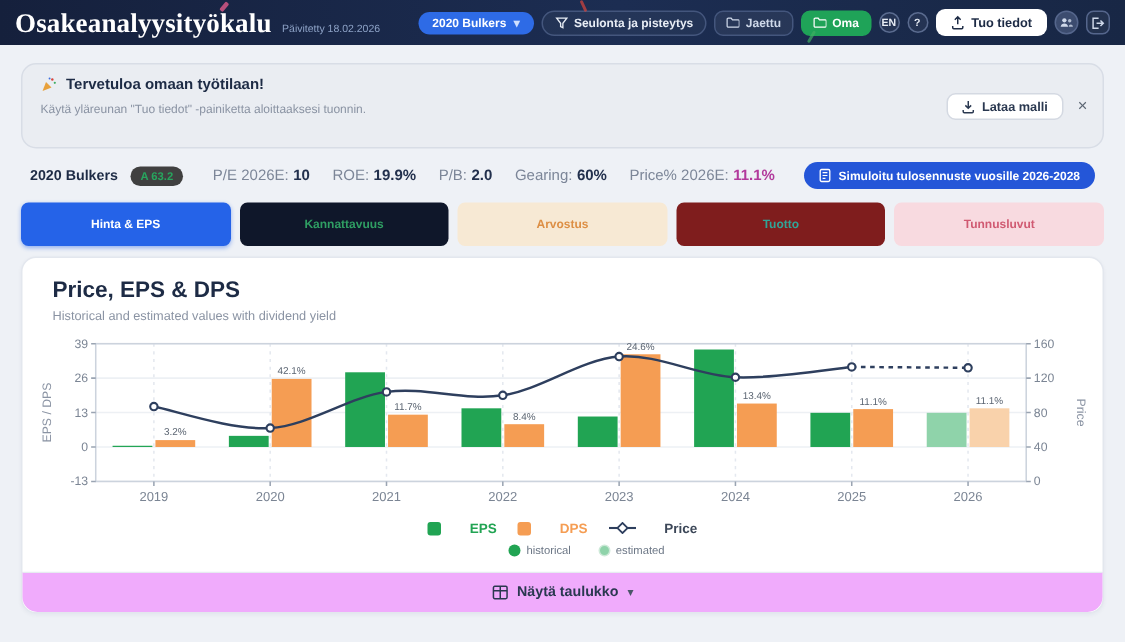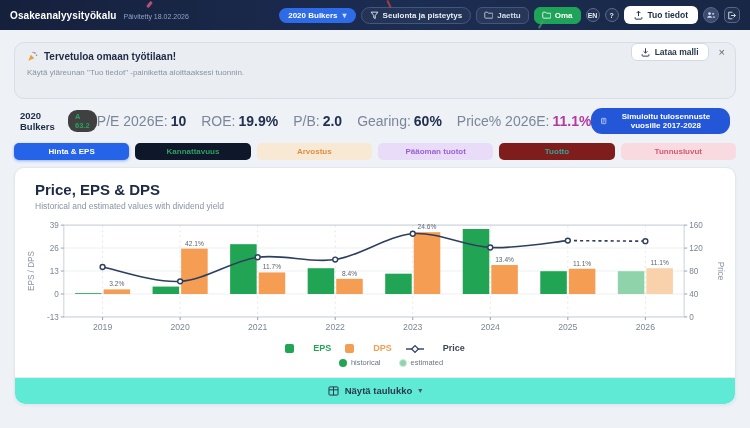--- a/index.html
+++ b/index.html
@@ -3,21 +3,21 @@
 <meta charset="utf-8">
 <style>
   * { margin:0; padding:0; box-sizing:border-box; }
   html,body { width:750px; height:428px; overflow:hidden; }
   body { font-family:"Liberation Sans","DejaVu Sans",sans-serif; background:#eef1f6; color:#22304d; }
 
   
   .topbar { height:30px; background:linear-gradient(90deg,#15203c 0%,#1c2d52 55%,#182745 100%);
             display:flex; align-items:center; padding:0 10px; gap:6px; position:relative; }
   .brand { display:flex; align-items:baseline; gap:7px; }
-  .brand-title { color:#fff; font-size:10px; font-weight:bold; letter-spacing:.1px; }
+  .brand-title { color:#fff; font-size:18px; font-weight:bold; letter-spacing:.1px;font-family:Liberation Serif, serif; }
   .brand-updated { color:#8da2c6; font-size:7px; }
   .topbar-right { margin-left:auto; display:flex; align-items:center; gap:5px; }
   .pill-select { background:#2e6be6; color:#fff; font-size:8px; font-weight:bold; border:none;
                  border-radius:11px; padding:3px 9px; display:flex; align-items:center; gap:5px; cursor:pointer; }
   .btn-ghost { background:rgba(255,255,255,.04); color:#e8edf5; font-size:8px; font-weight:bold;
                border:1px solid #44567d; border-radius:11px; padding:3px 8px; display:flex; align-items:center; gap:4px; cursor:pointer; }
   .btn-seg { background:rgba(255,255,255,.06); color:#cfd9ea; font-size:8px; font-weight:bold;
              border:1px solid #44567d; border-radius:6px; padding:3px 7px; display:flex; align-items:center; gap:4px; cursor:pointer; }
   .btn-green { background:#1fa358; border-color:#1fa358; color:#fff; }
   .circle-btn { width:14px; height:14px; border-radius:50%; border:1px solid #5a6b8f; background:rgba(255,255,255,.05);
@@ -26,58 +26,58 @@
                padding:4px 10px; display:flex; align-items:center; gap:5px; cursor:pointer; }
   .icon-btn { width:16px; height:16px; border-radius:50%; background:#3c4c6f; border:1px solid #55668c;
               display:flex; align-items:center; justify-content:center; color:#cfd9ea; cursor:pointer; }
   .icon-btn.square { border-radius:5px; background:rgba(255,255,255,.05); }
   .confetti { position:absolute; border-radius:1px; }
 
   
   .banner { margin:12px 14px 0; background:#eaedf2; border:1px solid #d8dde6; border-radius:10px; padding:8px 12px 21px; position:relative; }
   .banner-head { display:flex; align-items:center; gap:6px; }
   .banner-title { font-size:10px; font-weight:bold; color:#1d2b45; }
-  .banner-actions { position:absolute; top:0; right:10px; display:flex; align-items:center; gap:10px; }
+  .banner-actions { position:absolute; top:19px; right:10px; display:flex; align-items:center; gap:10px; }
   .btn-template { background:#fff; border:1px solid #d4d9e2; border-radius:6px; padding:3px 9px; font-size:8.5px; font-weight:bold;
                   color:#2a3850; display:flex; align-items:center; gap:5px; cursor:pointer; }
   .banner-close { background:none; border:none; color:#5b6572; font-size:11px; cursor:pointer; line-height:1; }
   .banner-line1 { margin-top:6px; font-size:8.5px; color:#3c495e; }
   .banner-line2 { margin-top:6px; font-size:8px; color:#8a93a3; }
 
   
   .stockbar { margin:9px 20px 0; display:flex; align-items:center; }
   .stock-name { font-size:9.5px; font-weight:bold; color:#1d2b45; }
   .rating-badge { margin-left:8px; background:#404040; color:#27a55e; font-size:7.5px; font-weight:bold;
                   border-radius:9px; padding:2px 7px; }
   .stats { display:flex; gap:15px; margin:0 auto; align-items:center; }
-  .stat { font-size:14px; color:#7c8698; white-space:nowrap; }
+  .stat { font-size:10px; color:#7c8698; white-space:nowrap; }
   .stat b { color:#22304d; margin-left:3px; }
   .btn-simulate { background:#2456d8; color:#fff; border:none; border-radius:11px; padding:4px 10px;
                   font-size:8px; font-weight:bold; display:flex; align-items:center; gap:5px; cursor:pointer; }
 
   
   .tabs { margin:9px 14px 0; display:flex; gap:6px; }
-  .tab { flex:1; height:17px; border:none; border-radius:5px; font-size:8px; font-weight:bold;
+  .tab { flex:1; height:29px; border:none; border-radius:5px; font-size:8px; font-weight:bold;
          display:flex; align-items:center; justify-content:center; cursor:pointer; font-family:inherit; }
   .tab.active { box-shadow:0 1px 3px rgba(37,99,232,.45); }
 
   
   .card { margin:7px 14px 0; background:#fff; border:1px solid #e3e7ee; border-radius:10px;
           box-shadow:0 1px 3px rgba(20,35,70,.05); padding-top:13px; }
   .card-title { margin:0 20px; font-size:15px; font-weight:bold; color:#1d2b45; }
   .card-subtitle { margin:3px 20px 0; font-size:8.5px; color:#8a93a3; }
   .chart-wrap { padding:8px 8px 0; }
   .chart-wrap svg { display:block; width:100%; height:auto; }
   .legend-row1 { display:flex; justify-content:center; align-items:center; gap:14px; margin-top:4px; }
   .legend-row2 { display:flex; justify-content:center; align-items:center; gap:18px; margin-top:5px;padding-left:32px; }
-  .legend-item { display:flex; align-items:flex-end; gap:19px; font-size:9px; font-weight:bold; cursor:pointer; }
+  .legend-item { display:flex; align-items:center; gap:19px; font-size:9px; font-weight:bold; cursor:pointer; }
   .legend-item2 { display:flex; align-items:center; gap:4px; font-size:7.5px; color:#6b7685; }
   .swatch { width:9px; height:9px; border-radius:2px; display:inline-block; }
   .dot { width:8px; height:8px; border-radius:50%; display:inline-block; }
-  .card-footer { margin-top:10px; border-top:1px solid #e7ebf1; background:#5eead4; border-radius:0 0 10px 10px;
+  .card-footer { margin-top:10px; border-top:1px solid #e7ebf1; background:#f0abfc; border-radius:0 0 10px 10px;
                  padding:7px 0 8px; display:flex; justify-content:center; }
   .btn-table { background:none; border:none; display:flex; align-items:center; gap:6px;
                font-size:9.5px; font-weight:bold; color:#2a3850; cursor:pointer; font-family:inherit; }
   .chev { font-size:8px; color:#4a5568; }
 </style>
 </head>
 <body>
 
 <header class="topbar">
   <span class="confetti" style="left:148px;top:1px;width:3px;height:7px;background:#e05a8a;transform:rotate(40deg);opacity:.8"></span>
@@ -164,29 +164,28 @@
     <span class="stat"><span>ROE:</span><b class="stat-value">19.9%</b></span>
     <span class="stat"><span>P/B:</span><b class="stat-value">2.0</b></span>
     <span class="stat"><span>Gearing:</span><b class="stat-value">60%</b></span>
     <span class="stat"><span>Price% 2026E:</span><b class="stat-value" style="color: rgb(178, 58, 156);">11.1%</b></span>
   </div>
   <button class="btn-simulate">
     <svg width="8" height="10" viewBox="0 0 10 12">
         <rect x="1" y="1" width="8" height="10" rx="1.2" fill="none" stroke="#fff" stroke-width="1.1"></rect>
         <path d="M3 3.6h4M3 6h4M3 8.4h2.4" stroke="#fff" stroke-width="1"></path>
       </svg>
-    <span>Simuloitu tulosennuste vuosille 2017-2028</span>
+    <span>Simuloitu tulosennuste vuosille 2026-2028</span>
   </button>
 </section>
 
 <nav class="tabs">
   <button class="tab active" style="background: rgb(37, 99, 232); color: rgb(255, 255, 255);">Hinta &amp; EPS</button>
   <button class="tab" style="background: #0f172a; color: rgb(47, 158, 99);">Kannattavuus</button>
   <button class="tab" style="background: rgb(247, 233, 212); color: rgb(221, 143, 69);">Arvostus</button>
-  <button class="tab" style="background: rgb(233, 220, 248); color: rgb(154, 98, 210);">Pääoman tuotot</button>
   <button class="tab" style="background: #7f1d1d; color: rgb(49, 164, 151);">Tuotto</button>
   <button class="tab" style="background: rgb(248, 218, 224); color: rgb(208, 90, 114);">Tunnusluvut</button>
 </nav>
 
 <section class="card">
   <h2 class="card-title">Price, EPS &amp; DPS</h2>
   <p class="card-subtitle">Historical and estimated values with dividend yield</p>
 
   <div class="chart-wrap">
     <svg id="chart-svg" viewBox="0 0 690 118">

